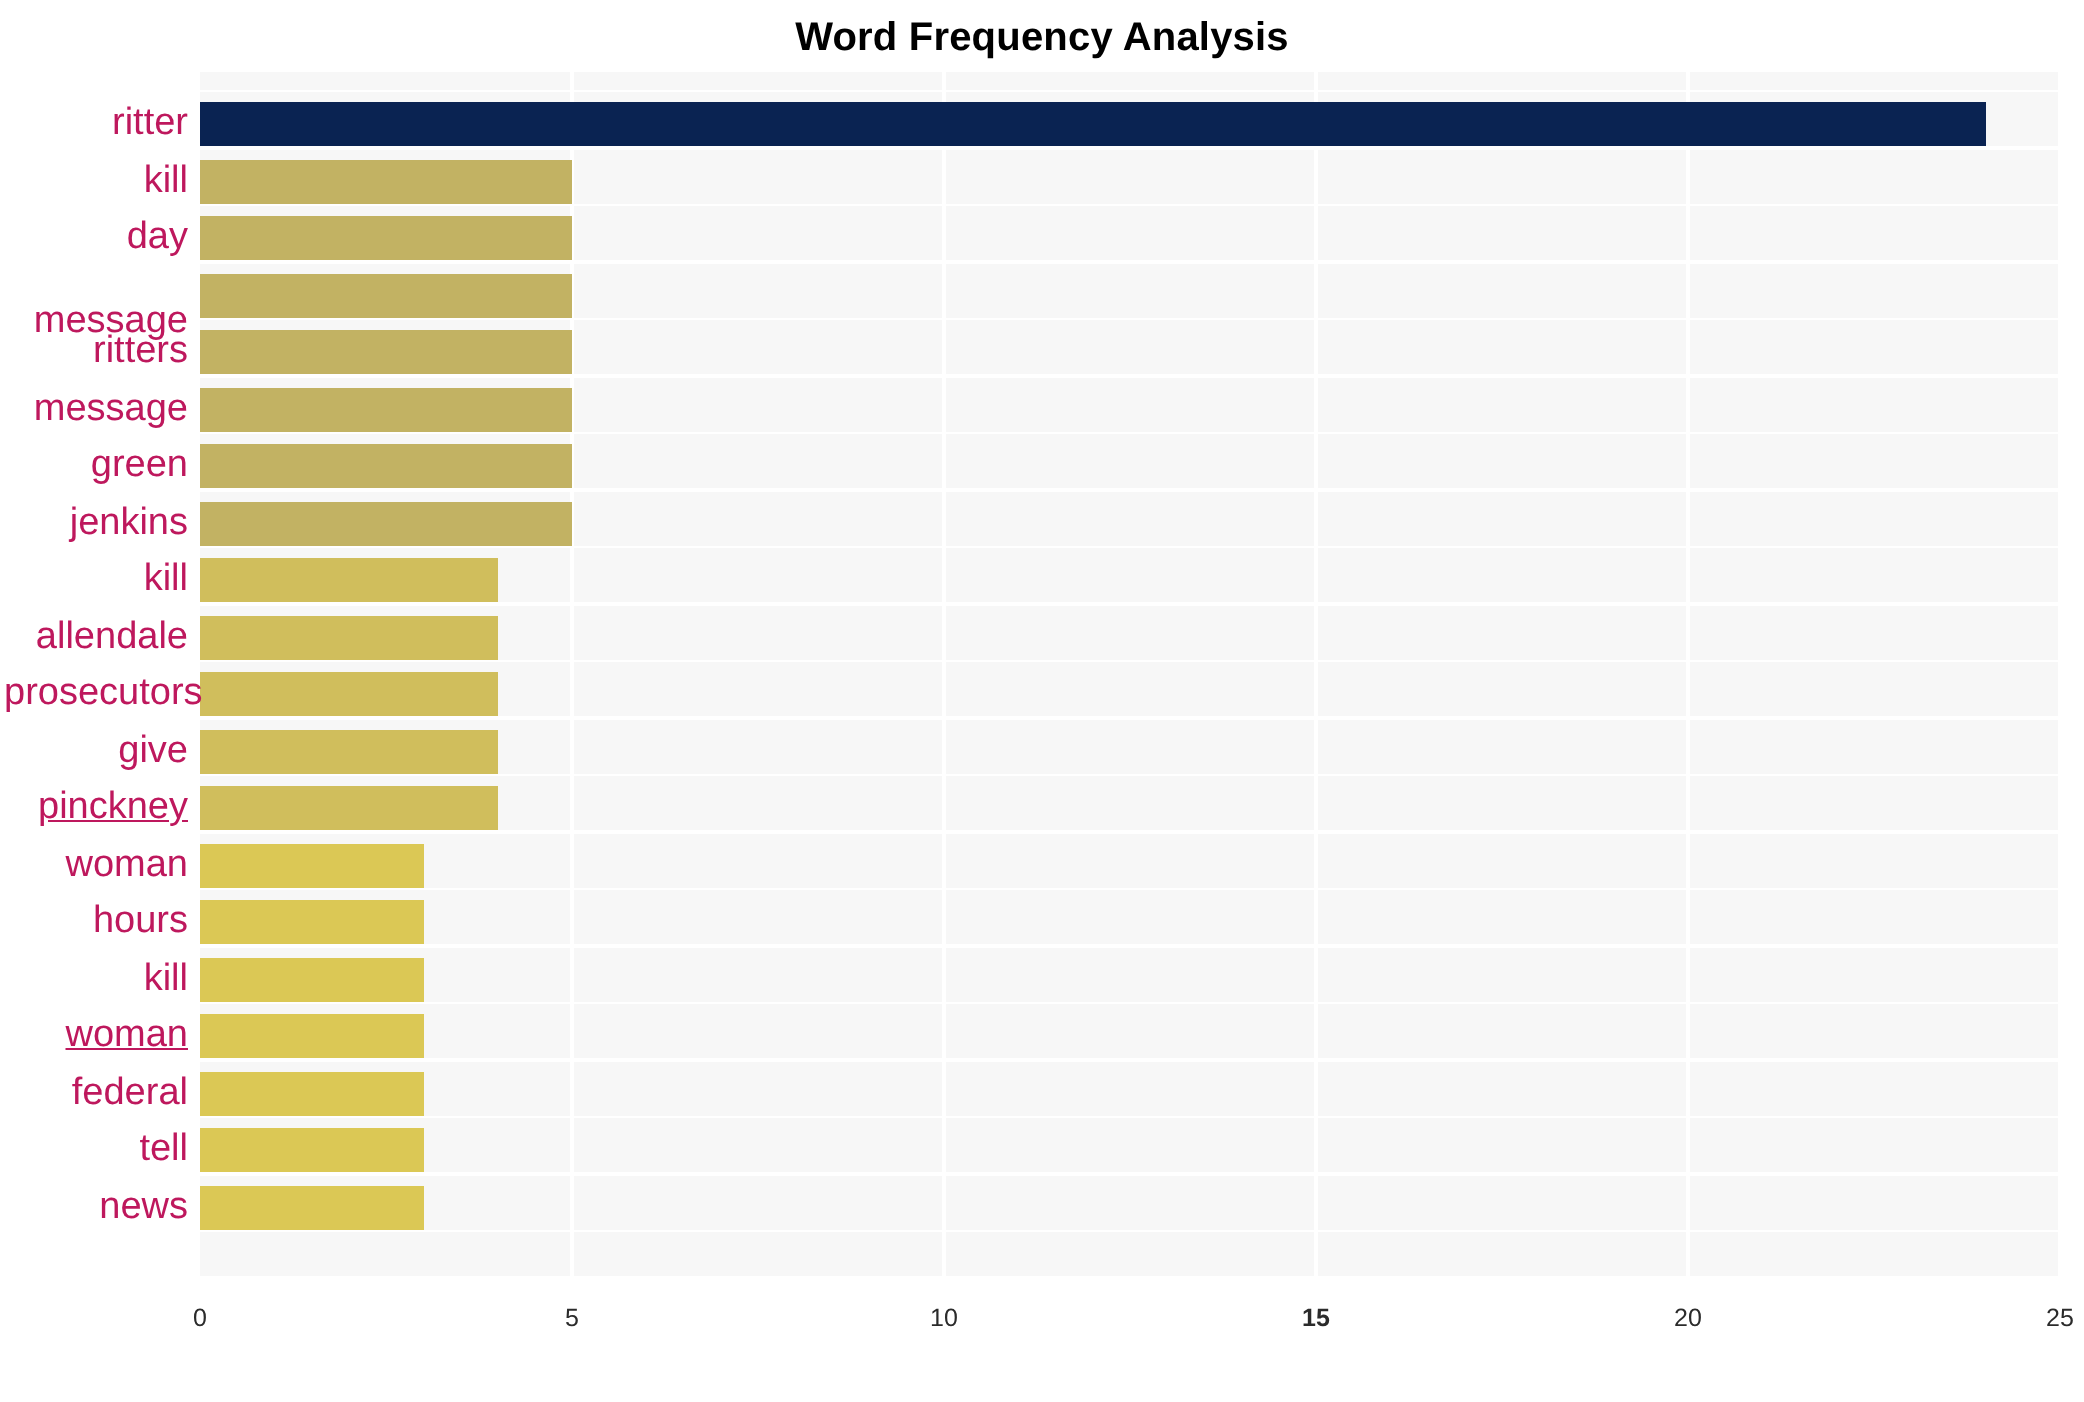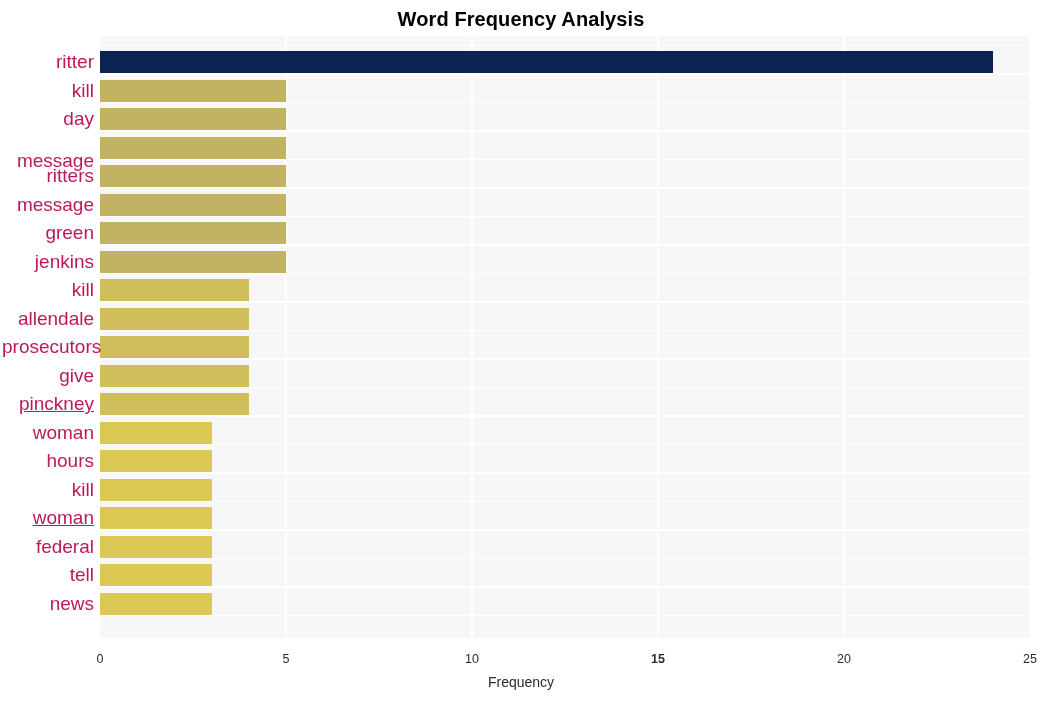--- a/index.html
+++ b/index.html
@@ -252,15 +252,14 @@
 
   <div id="x-axis">
       <div class="xtick-label" style="left: 100px;">0</div>
       <div class="xtick-label" style="left: 286px;">5</div>
       <div class="xtick-label" style="left: 472px;">10</div>
       <div class="xtick-label" style="left: 658px; font-weight: bold;">15</div>
       <div class="xtick-label" style="left: 844px;">20</div>
       <div class="xtick-label" style="left: 1030px;">25</div>
     </div>
 
-  <div id="x-axis-label">Frequency</div>
 
 </div>
 
 </body></html>

